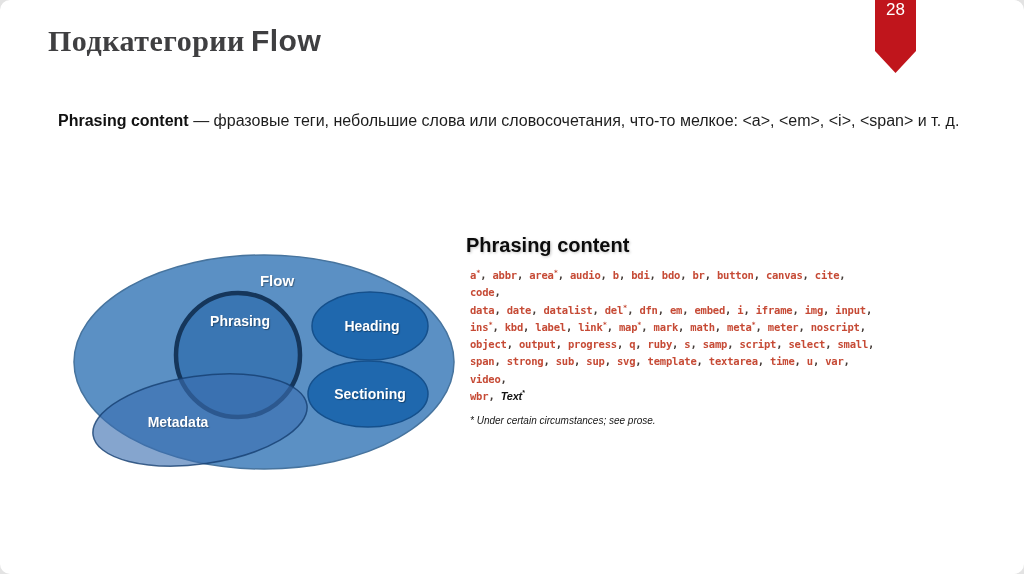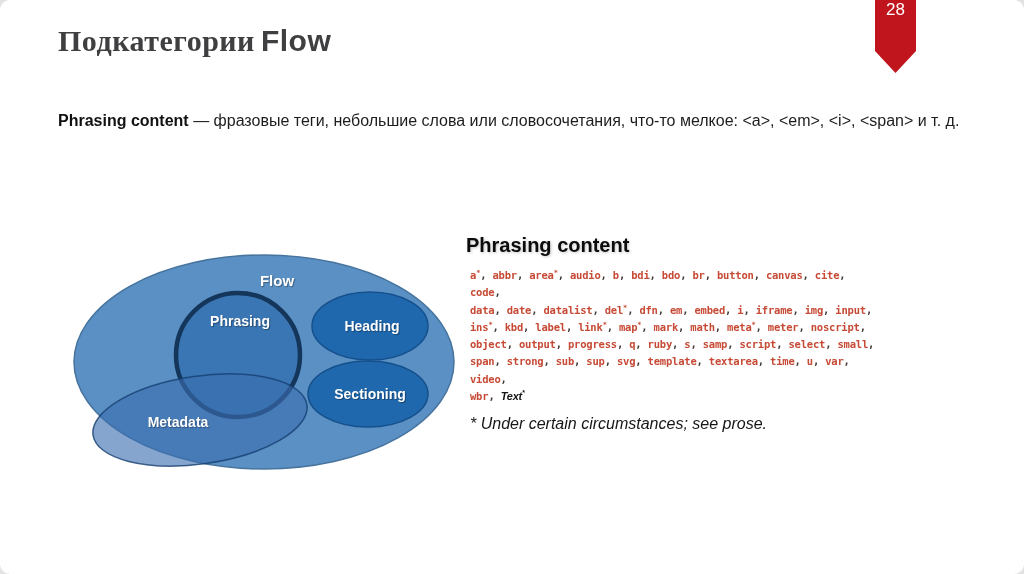--- a/index.html
+++ b/index.html
@@ -8,21 +8,21 @@
   .slide { position:absolute; inset:0; background:#ffffff; border-radius:10px; overflow:hidden; }
 
   
   .badge { position:absolute; left:875px; top:0; width:41px; height:73px;
            background:#c0151c; color:#ffffff;
            clip-path:polygon(0 0, 100% 0, 100% 70%, 50% 100%, 0 70%);
            display:flex; justify-content:center; align-items:flex-start;
            font-size:17px; }
 
   
-  .title { position:absolute; left:58px; top:24px; font-size:30px; font-weight:bold;
+  .title { position:absolute; left:48px; top:24px; font-size:30px; font-weight:bold;
            color:#3f3f41; letter-spacing:0.5px; }
   .title .serif { font-family:"Liberation Serif","DejaVu Serif",serif; }
   .title .sans  { font-family:"Liberation Sans","DejaVu Sans",sans-serif; margin-left:6px; }
 
   
   .intro { position:absolute; left:58px; top:104px; width:912px; font-size:16px;
            line-height:33px; color:#1d1d1d; }
   .intro .lead { font-weight:bold; color:#111; }
 
   
@@ -41,21 +41,21 @@
   .panel-title { font-size:20px; font-weight:bold; color:#0c0c0c;
                  text-shadow:1px 1px 3px #c6c6c6; margin-bottom:10px; }
   .tag-list { font-family:"DejaVu Sans Mono","Liberation Mono",monospace;
               font-size:10.5px; font-weight:bold; line-height:17.3px;
               letter-spacing:-0.2px; padding-left:4px; }
   .tag-list .tag { color:#c64a35; }
   .tag-list .sep { color:#433a36; }
   .tag-list sup { font-size:7px; line-height:0; }
   .tag-list .text-node { color:#141414; font-style:italic; font-weight:bold;
               font-family:"Liberation Sans",sans-serif; font-size:11px; }
-  .footnote { margin-top:10px; padding-left:4px; font-style:italic; font-size:16px;
+  .footnote { margin-top:10px; padding-left:4px; font-style:italic; font-size:10px;
               color:#161616; }
 </style>
 </head>
 <body>
 
 <div class="slide">
 
   <div class="badge">
     <span>28</span>
   </div>

